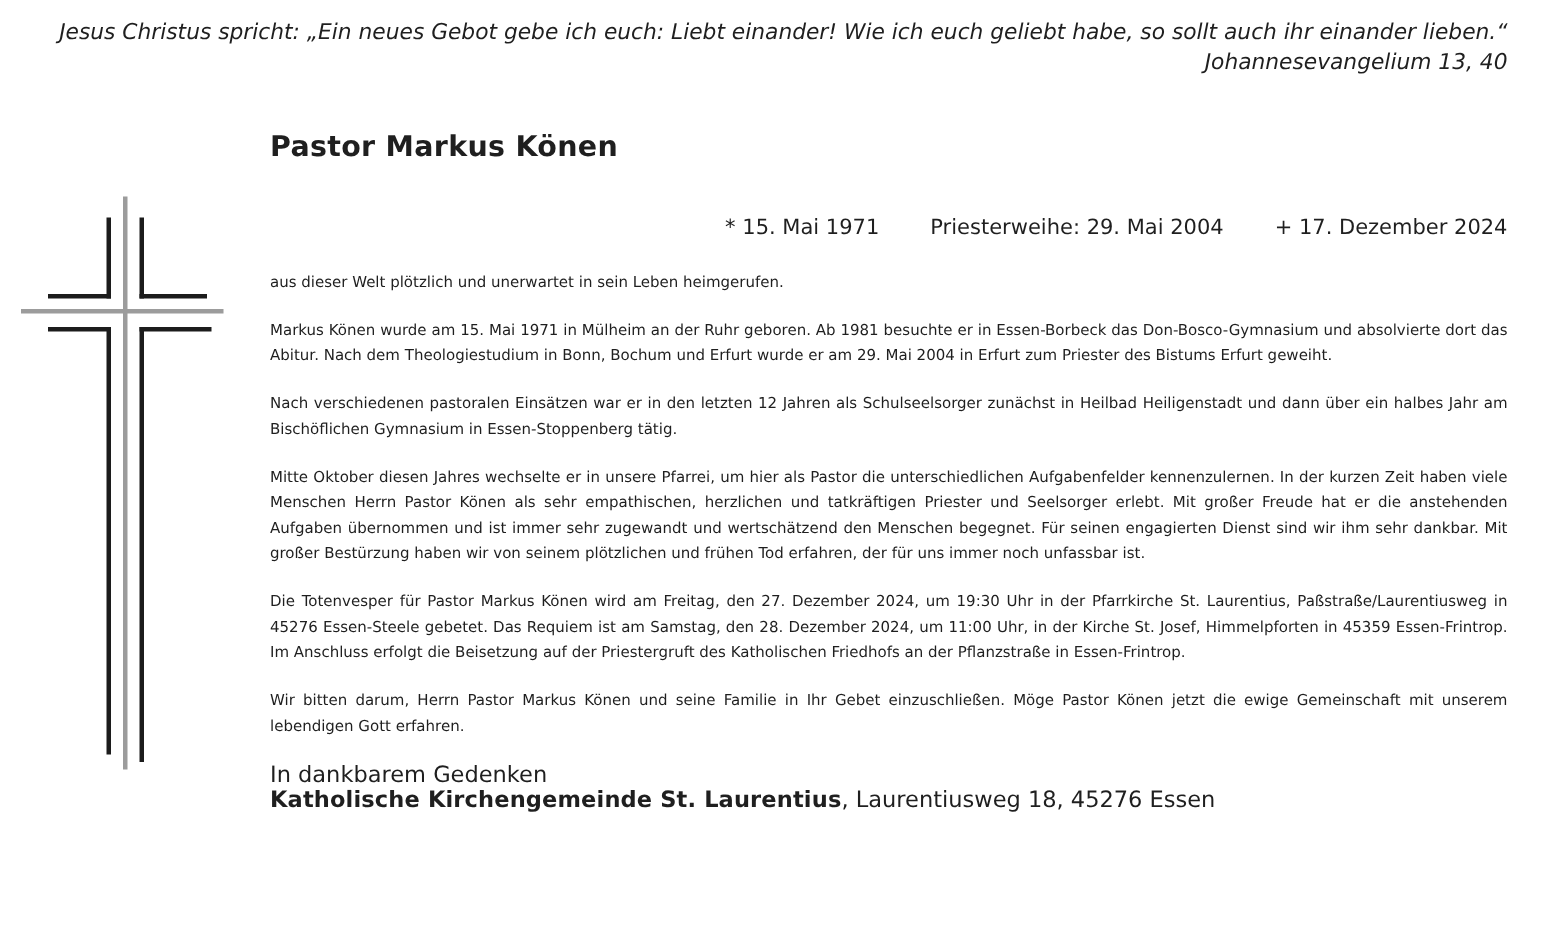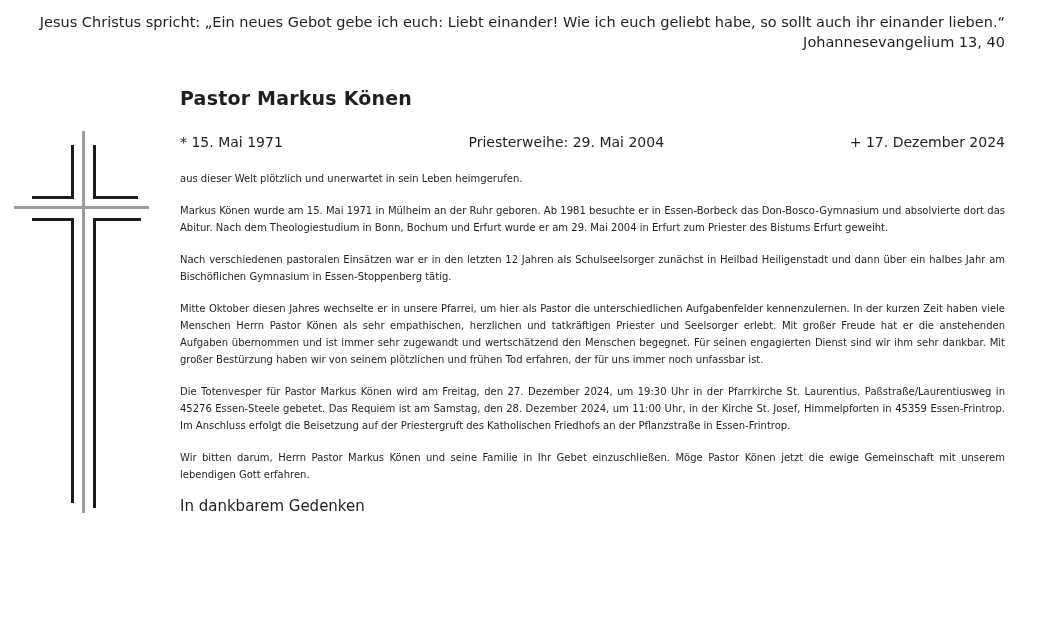--- a/index.html
+++ b/index.html
@@ -15,20 +15,21 @@
 
   
   .quote-block {
     position: absolute;
     top: 12px;
     left: 30px;
     right: 35px;
     text-align: right;
     font-size: 14.5px;
     line-height: 20px;
+    font-style: italic;
   }
   .quote-line { white-space: nowrap; }
 
   
   .cross { position: absolute; left: 0; top: 125px; width: 170px; height: 400px; }
   .cross div { position: absolute; }
   .c-gray  { background: #9c9c9c; }
   .c-black { background: #1c1c1c; }
   .gv      { left: 82px; top: 6px;  width: 3px;  height: 382px; }
   .gh      { left: 14px; top: 81px; width: 135px; height: 3px; }
@@ -46,25 +47,25 @@
   .intro { font-size: 14px; line-height: 18px; }
   .name {
     font-size: 19px;
     font-weight: bold;
     margin: 21px 0 0 0;
     line-height: 22px;
     letter-spacing: 0.2px;
   }
   .dates {
     display: flex;
-    justify-content: space-between;
+    justify-content: flex-end;
     gap: 34px;
     font-size: 14px;
     line-height: 18px;
-    margin-top: 24px;
+    margin-top: 34px;
   }
   .para {
     font-size: 10px;
     line-height: 17px;
     text-align: justify;
     margin: 15px 0 0 0;
   }
   .para.first { text-align: left; margin-top: 19px; }
   .closing { margin-top: 15px; font-size: 15px; line-height: 17px; }
   .closing b { letter-spacing: 0.1px; }
@@ -104,16 +105,17 @@
 
     <p class="para first">aus dieser Welt plötzlich und unerwartet in sein Leben heimgerufen.</p>
     <p class="para">Markus Könen wurde am 15. Mai 1971 in Mülheim an der Ruhr geboren. Ab 1981 besuchte er in Essen-Borbeck das Don-Bosco-Gymnasium und absolvierte dort das Abitur. Nach dem Theologiestudium in Bonn, Bochum und Erfurt wurde er am 29. Mai 2004 in Erfurt zum Priester des Bistums Erfurt geweiht.</p>
     <p class="para">Nach verschiedenen pastoralen Einsätzen war er in den letzten 12 Jahren als Schulseelsorger zunächst in Heilbad Heiligenstadt und dann über ein halbes Jahr am Bischöflichen Gymnasium in Essen-Stoppenberg tätig.</p>
     <p class="para">Mitte Oktober diesen Jahres wechselte er in unsere Pfarrei, um hier als Pastor die unterschiedlichen Aufgabenfelder kennenzulernen. In der kurzen Zeit haben viele Menschen Herrn Pastor Könen als sehr empathischen, herzlichen und tatkräftigen Priester und Seelsorger erlebt. Mit großer Freude hat er die anstehenden Aufgaben übernommen und ist immer sehr zugewandt und wertschätzend den Menschen begegnet. Für seinen engagierten Dienst sind wir ihm sehr dankbar. Mit großer Bestürzung haben wir von seinem plötzlichen und frühen Tod erfahren, der für uns immer noch unfassbar ist.</p>
     <p class="para">Die Totenvesper für Pastor Markus Könen wird am Freitag, den 27. Dezember 2024, um 19:30 Uhr in der Pfarrkirche St. Laurentius, Paßstraße/Laurentiusweg in 45276 Essen-Steele gebetet. Das Requiem ist am Samstag, den 28. Dezember 2024, um 11:00 Uhr, in der Kirche St. Josef, Himmelpforten in 45359 Essen-Frintrop. Im Anschluss erfolgt die Beisetzung auf der Priestergruft des Katholischen Friedhofs an der Pflanzstraße in Essen-Frintrop.</p>
     <p class="para">Wir bitten darum, Herrn Pastor Markus Könen und seine Familie in Ihr Gebet einzuschließen. Möge Pastor Könen jetzt die ewige Gemeinschaft mit unserem lebendigen Gott erfahren.</p>
 
     <div class="closing">
       <div>In dankbarem Gedenken</div>
+      <div><b>Katholische Kirchengemeinde St. Laurentius</b><span>, Laurentiusweg 18, 45276 Essen</span></div>
     </div>
   </div>
 
 </div>
 
 </body></html>

